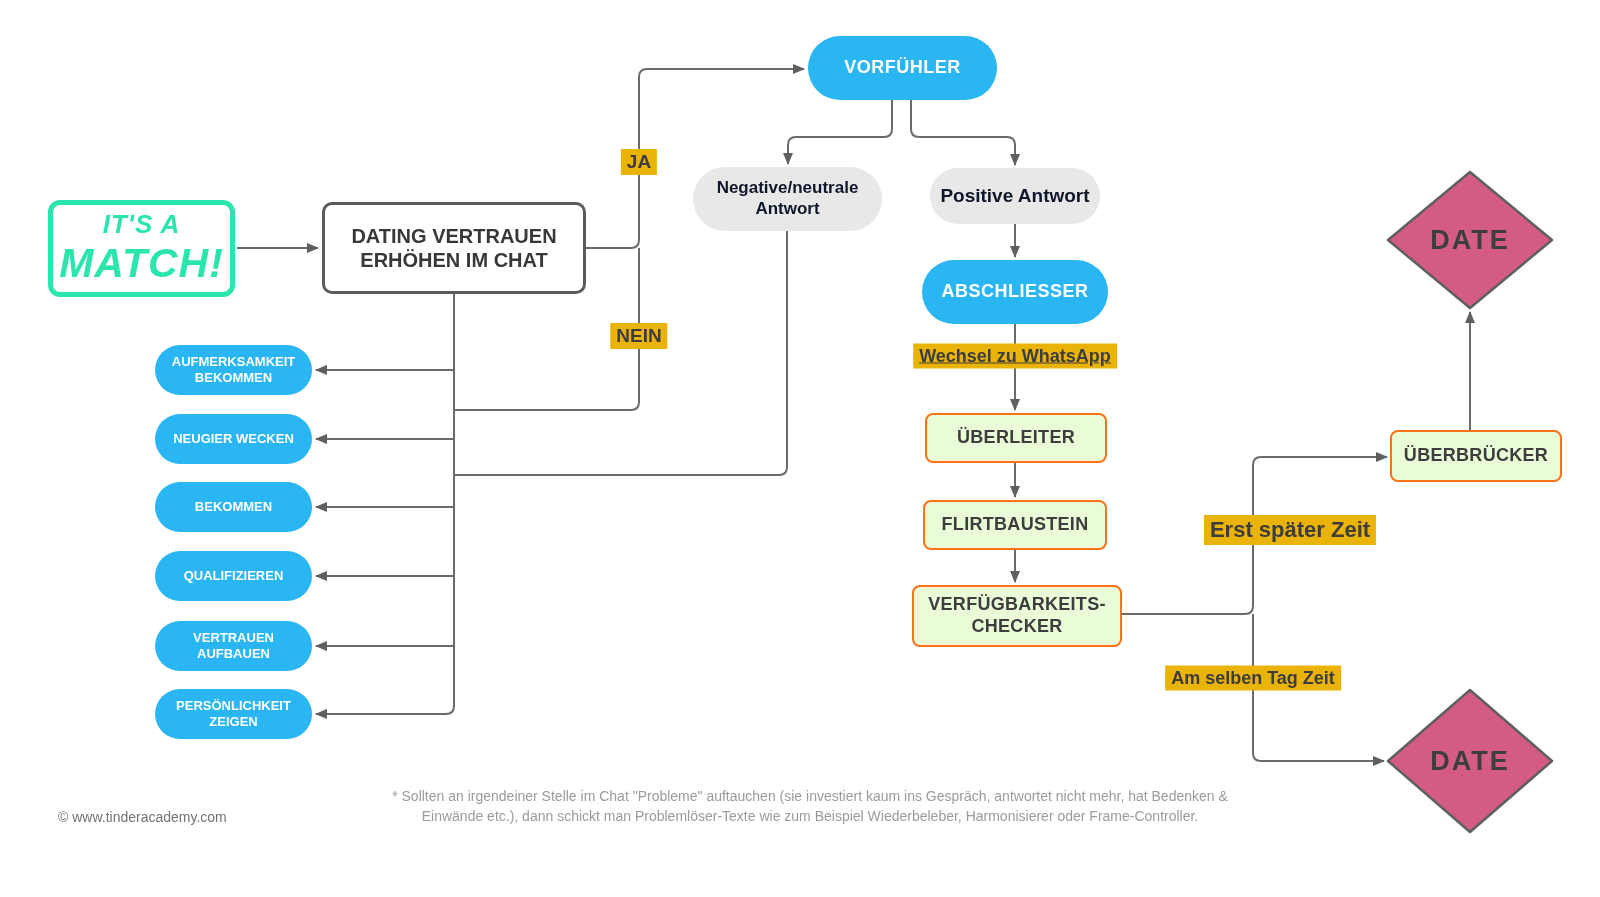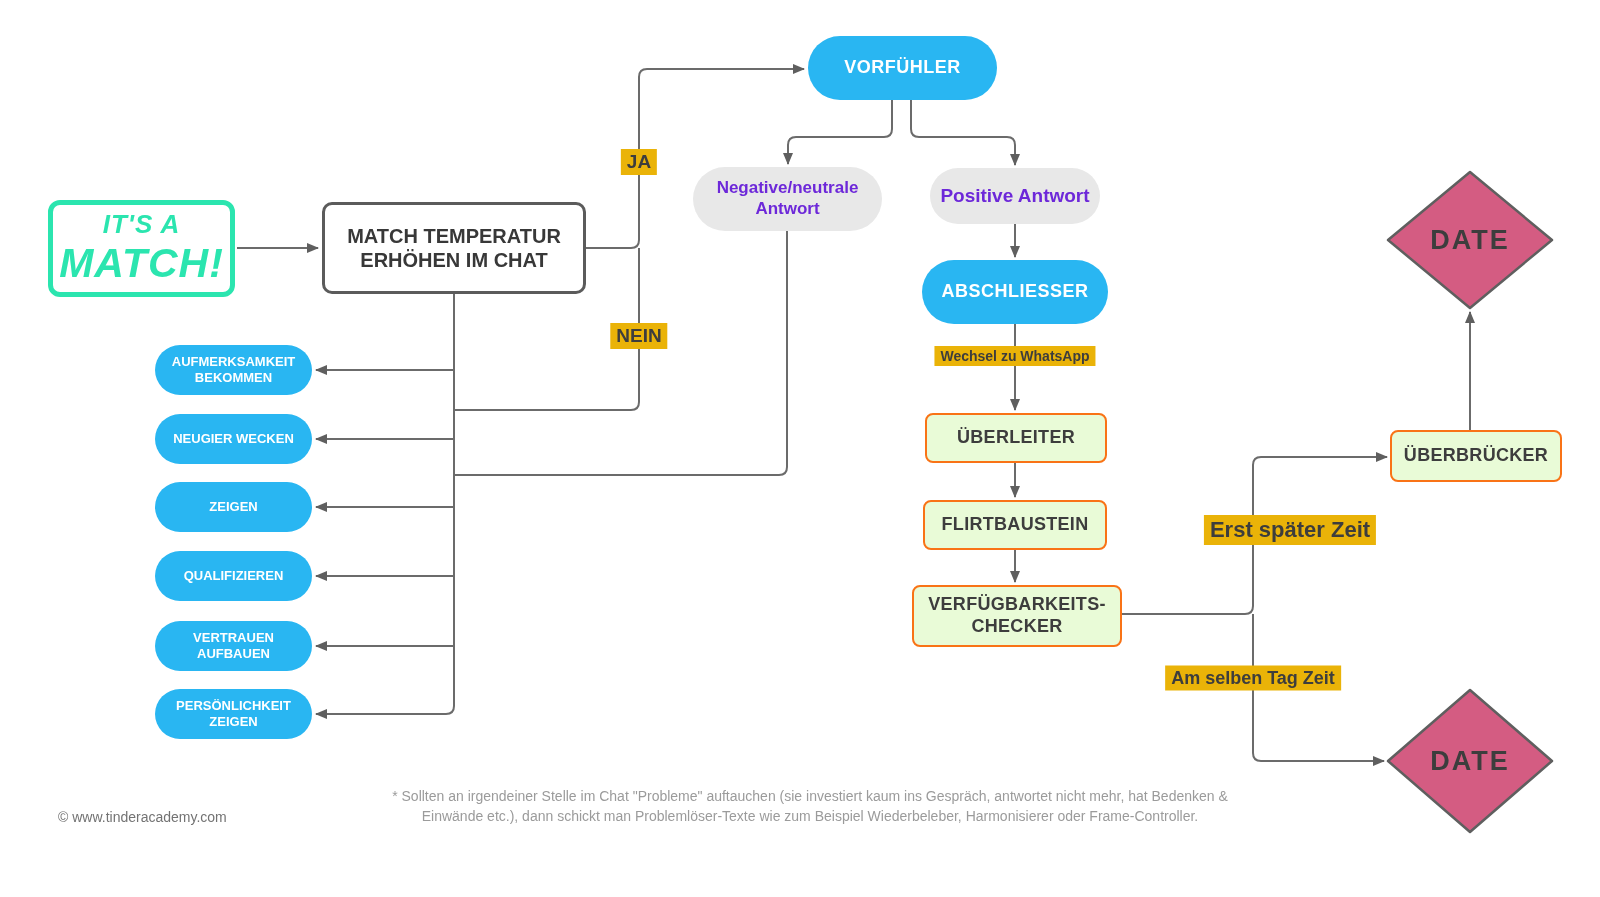--- a/index.html
+++ b/index.html
@@ -17,39 +17,39 @@
   .match-line2{font-size:41px;letter-spacing:1px;margin-top:-2px;}
   
   .dating-box{left:322px;top:202px;width:264px;height:92px;background:#ffffff;border:3px solid #5b5b5b;
               border-radius:10px;font-size:20px;font-weight:bold;color:#383838;padding:6px 14px;}
   
   .bluepill{background:#29b6f2;color:#ffffff;font-weight:bold;border-radius:32px;}
   .vorfuehler{left:808px;top:36px;width:189px;height:64px;font-size:18px;letter-spacing:.5px;}
   .abschliesser{left:922px;top:260px;width:186px;height:64px;font-size:18px;letter-spacing:.5px;}
   .side-pill{left:155px;width:157px;height:50px;font-size:13px;border-radius:26px;padding:4px 10px;}
   
-  .graypill{background:#e8e8e8;color:#6d28d9;font-weight:bold;}
+  .graypill{background:#e8e8e8;color:#0f172a;font-weight:bold;}
   .neg-pill{left:693px;top:167px;width:189px;height:64px;border-radius:32px;font-size:17px;}
   .pos-pill{left:930px;top:168px;width:170px;height:56px;border-radius:28px;font-size:19px;}
   
   .greenbox{background:#e9fbd7;border:2px solid #f97316;border-radius:8px;color:#3d3d3d;
             font-weight:bold;font-size:18px;letter-spacing:.3px;padding:4px 10px;}
   .ueberleiter{left:925px;top:413px;width:182px;height:50px;}
   .flirtbaustein{left:923px;top:500px;width:184px;height:50px;}
   .verfuegbarkeits{left:912px;top:585px;width:210px;height:62px;}
   .ueberbruecker{left:1390px;top:430px;width:172px;height:52px;}
   
   .date-label{position:absolute;z-index:3;transform:translate(-50%,-50%);font-size:27px;
               font-weight:bold;color:#3d3d3d;letter-spacing:2px;}
   
   .edge-label{position:absolute;z-index:3;transform:translate(-50%,-50%);background:#eab308;
               font-weight:bold;color:#3d3d3d;padding:2px 6px;white-space:nowrap;}
   .lbl-ja{left:639px;top:162px;font-size:19px;}
   .lbl-nein{left:639px;top:336px;font-size:19px;}
-  .lbl-wechsel{left:1015px;top:356px;font-size:14px;}
+  .lbl-wechsel{left:1015px;top:356px;font-size:18px;text-decoration:underline;}
   .lbl-erst{left:1290px;top:530px;font-size:22px;}
   .lbl-tag{left:1253px;top:678px;font-size:18px;}
   
   .copyright{position:absolute;left:58px;top:809px;font-size:14px;color:#737373;z-index:2;}
   .footnote{position:absolute;left:330px;top:786px;width:960px;text-align:center;font-size:14px;
             line-height:1.45;color:#9b9b9b;z-index:2;}
 </style>
 </head>
 <body>
 
@@ -86,37 +86,37 @@
       <polygon points="1388,240 1470,172 1552,240 1470,308"></polygon>
       <polygon points="1388,761 1470,690 1552,761 1470,832"></polygon>
     </g>
   </svg>
 
   <div class="node match-box">
     <span class="match-line1">IT'S A</span>
     <span class="match-line2">MATCH!</span>
   </div>
 
-  <div class="node dating-box">MATCH TEMPERATUR ERHÖHEN IM CHAT</div>
+  <div class="node dating-box">DATING VERTRAUEN ERHÖHEN IM CHAT</div>
 
   <div class="node bluepill vorfuehler">VORFÜHLER</div>
 
   <div class="node graypill neg-pill">Negative/neutrale Antwort</div>
   <div class="node graypill pos-pill">Positive Antwort</div>
 
   <div class="node bluepill abschliesser">ABSCHLIESSER</div>
 
   <div class="node greenbox ueberleiter">ÜBERLEITER</div>
   <div class="node greenbox flirtbaustein">FLIRTBAUSTEIN</div>
   <div class="node greenbox verfuegbarkeits">VERFÜGBARKEITS-CHECKER</div>
   <div class="node greenbox ueberbruecker">ÜBERBRÜCKER</div>
 
   <div class="node bluepill side-pill" style="top:345px;">AUFMERKSAMKEIT BEKOMMEN</div>
   <div class="node bluepill side-pill" style="top:414px;">NEUGIER WECKEN</div>
-  <div class="node bluepill side-pill" style="top:482px;">ZEIGEN</div>
+  <div class="node bluepill side-pill" style="top:482px;">BEKOMMEN</div>
   <div class="node bluepill side-pill" style="top:551px;">QUALIFIZIEREN</div>
   <div class="node bluepill side-pill" style="top:621px;">VERTRAUEN AUFBAUEN</div>
   <div class="node bluepill side-pill" style="top:689px;">PERSÖNLICHKEIT ZEIGEN</div>
 
   <div class="date-label" style="left:1470px;top:240px;">DATE</div>
   <div class="date-label" style="left:1470px;top:761px;">DATE</div>
 
   <div class="edge-label lbl-ja">JA</div>
   <div class="edge-label lbl-nein">NEIN</div>
   <div class="edge-label lbl-wechsel">Wechsel zu WhatsApp</div>

